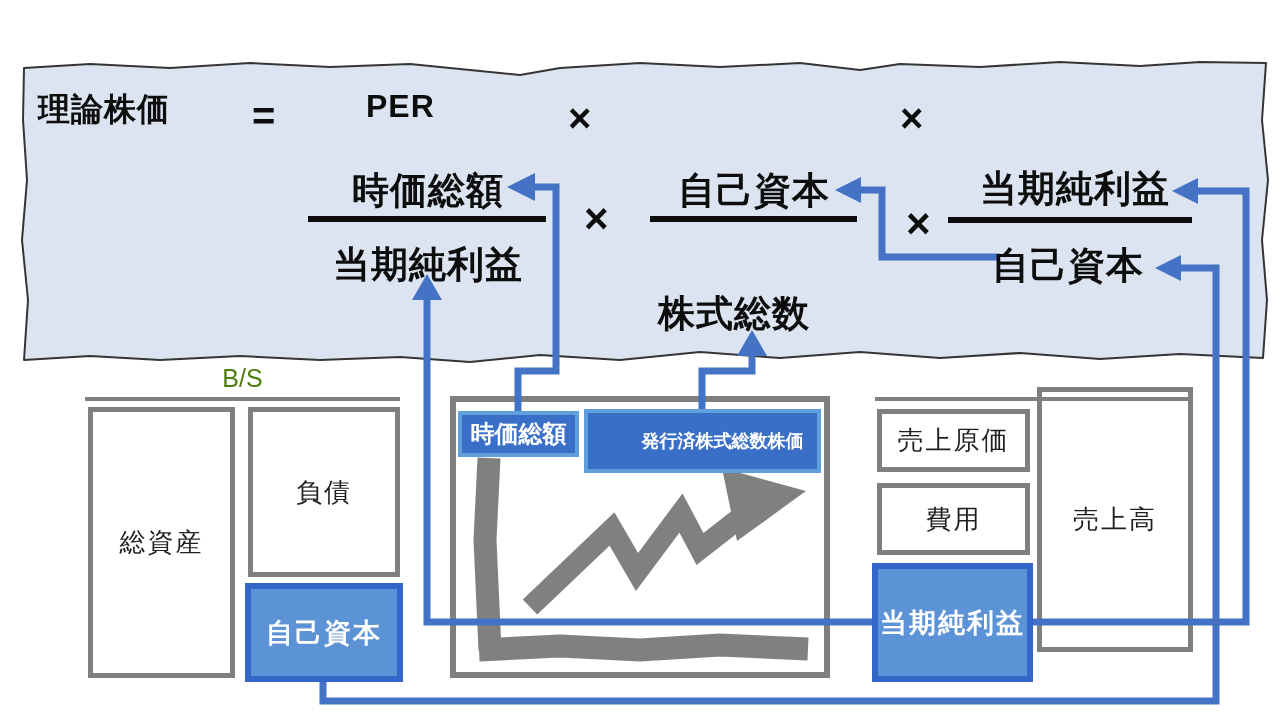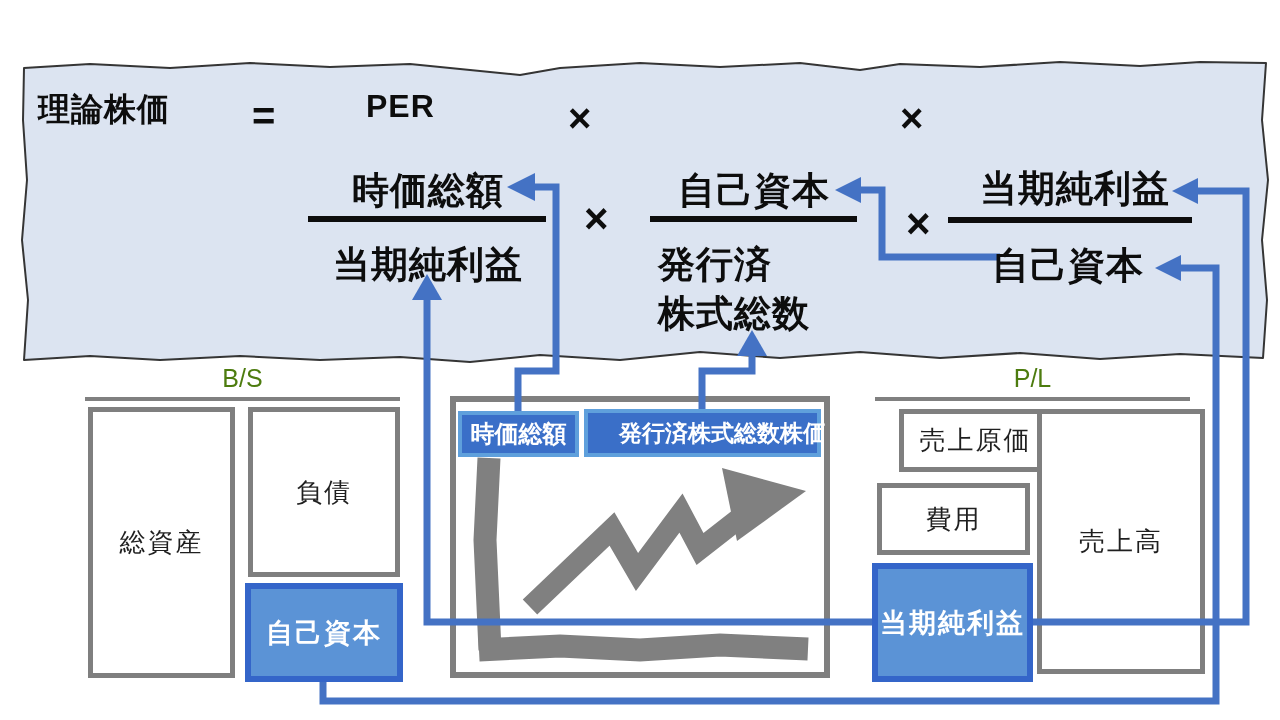--- a/index.html
+++ b/index.html
@@ -31,23 +31,23 @@
   <svg class="lyr0" width="1280" height="720" viewBox="0 0 1280 720">
     <path d="M24,68 L90,64 L170,68 L250,63 L330,67 L410,64 L470,70 L520,75 L560,68 L640,63 L720,67 L800,63 L860,70 L900,64 L980,67 L1060,62 L1140,66 L1200,62 L1266,63
          L1262,120 L1268,180 L1262,240 L1267,300 L1263,358
          L1180,354 L1100,359 L1020,353 L940,358 L860,352 L780,358 L700,352 L620,360 L540,355 L470,362 L400,357 L320,360 L240,356 L160,360 L90,356 L24,360
          L28,300 L22,240 L27,180 L23,120 Z" fill="#dce4f1" stroke="#353535" stroke-width="2" stroke-linejoin="round"></path>
   </svg>
 
   <div class="abs lyr1 graybox c" style="left:88px;top:407px;width:147px;height:271px;">総資産</div>
   <div class="abs lyr1 graybox c" style="left:248px;top:407px;width:152px;height:170px;">負債</div>
   <div class="abs lyr1 chartbox" style="left:450px;top:396px;width:380px;height:282px;"></div>
-  <div class="abs lyr1 graybox c" style="left:877px;top:409px;width:153px;height:63px;margin-left:22px;">売上原価</div>
+  <div class="abs lyr1 graybox c" style="left:877px;top:409px;width:153px;height:63px;">売上原価</div>
   <div class="abs lyr1 graybox c" style="left:877px;top:483px;width:153px;height:72px;">費用</div>
-  <div class="abs lyr1 graybox c" style="left:1037px;top:409px;width:168px;height:265px;">売上高</div>
+  <div class="abs lyr1 graybox c" style="left:1037px;top:387px;width:156px;height:265px;">売上高</div>
 
   <svg class="lyr2" width="1280" height="720" viewBox="0 0 1280 720">
 
     <polyline points="489,458 485,540 490,650" fill="none" stroke="#808080" stroke-width="23"></polyline>
     <polyline points="479,650 560,646 640,650 720,645 808,649" fill="none" stroke="#808080" stroke-width="23"></polyline>
     <polyline points="530,607 612,529 637,572 681,513 700,549 741,517" fill="none" stroke="#808080" stroke-width="21"></polyline>
     <polygon points="806,491 722,468 737,541" fill="#808080"></polygon>
 
     <polyline points="518,411 518,371 556,371 556,187 535,187" fill="none" stroke="#4472c4" stroke-width="7"></polyline>
     <polygon points="507,187 535,173 535,201" fill="#4472c4"></polygon>
@@ -74,33 +74,31 @@
   <div class="abs lyr3 op" style="left:568px;top:96px;">×</div>
   <div class="abs lyr3 op" style="left:900px;top:96px;">×</div>
 
   <div class="abs lyr3 frac c" style="left:308px;top:166px;width:240px;">時価総額</div>
   <div class="abs lyr3 bar" style="left:308px;top:216px;width:238px;"></div>
   <div class="abs lyr3 frac c" style="left:303px;top:240px;width:250px;">当期純利益</div>
   <div class="abs lyr3 fracop" style="left:584px;top:195px;">×</div>
 
   <div class="abs lyr3 frac c" style="left:650px;top:166px;width:208px;">自己資本</div>
   <div class="abs lyr3 bar" style="left:650px;top:216px;width:207px;"></div>
-  <div class="abs lyr3 frac" style="left:658px;top:240px;">発行済</div>
   <div class="abs lyr3 frac" style="left:658px;top:289px;">株式総数</div>
   <div class="abs lyr3 fracop" style="left:906px;top:200px;">×</div>
 
   <div class="abs lyr3 frac c" style="left:953px;top:164px;width:244px;">当期純利益</div>
   <div class="abs lyr3 bar" style="left:948px;top:217px;width:244px;"></div>
   <div class="abs lyr3 frac c" style="left:948px;top:241px;width:240px;">自己資本</div>
 
   <div class="abs lyr3 sect-title c" style="left:85px;top:364px;width:315px;">B/S</div>
   <div class="abs lyr3 gline" style="left:85px;top:397px;width:315px;"></div>
 
-  <div class="abs lyr3 sect-title c" style="left:875px;top:364px;width:315px;">P/L</div>
   <div class="abs lyr3 gline" style="left:875px;top:397px;width:315px;"></div>
 
   <div class="abs lyr3 bluebox c" style="left:245px;top:583px;width:158px;height:99px;">自己資本</div>
   <div class="abs lyr3 bluebox c" style="left:872px;top:563px;width:161px;height:119px;">当期純利益</div>
 
   <div class="abs lyr3 bluelabel c" style="left:458px;top:411px;width:121px;height:46px;font-size:24px;">時価総額</div>
-  <div class="abs lyr3 bluelabel c" style="left:584px;top:409px;width:237px;height:48px;font-size:23px;padding-left:40px;">発行済株式総数株価</div>
+  <div class="abs lyr3 bluelabel c" style="left:584px;top:409px;width:237px;height:64px;font-size:18px;padding-left:40px;">発行済株式総数株価</div>
 
 </div>
 
 </body></html>

